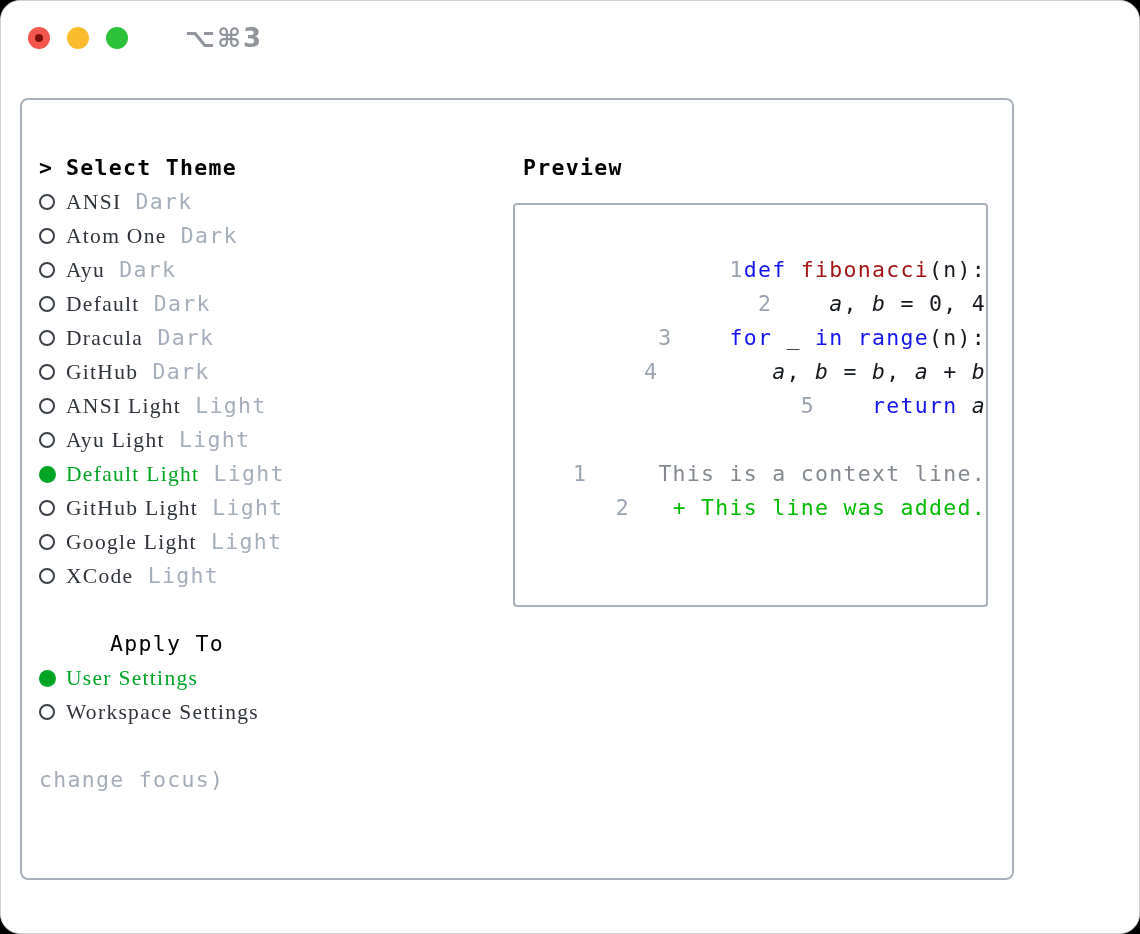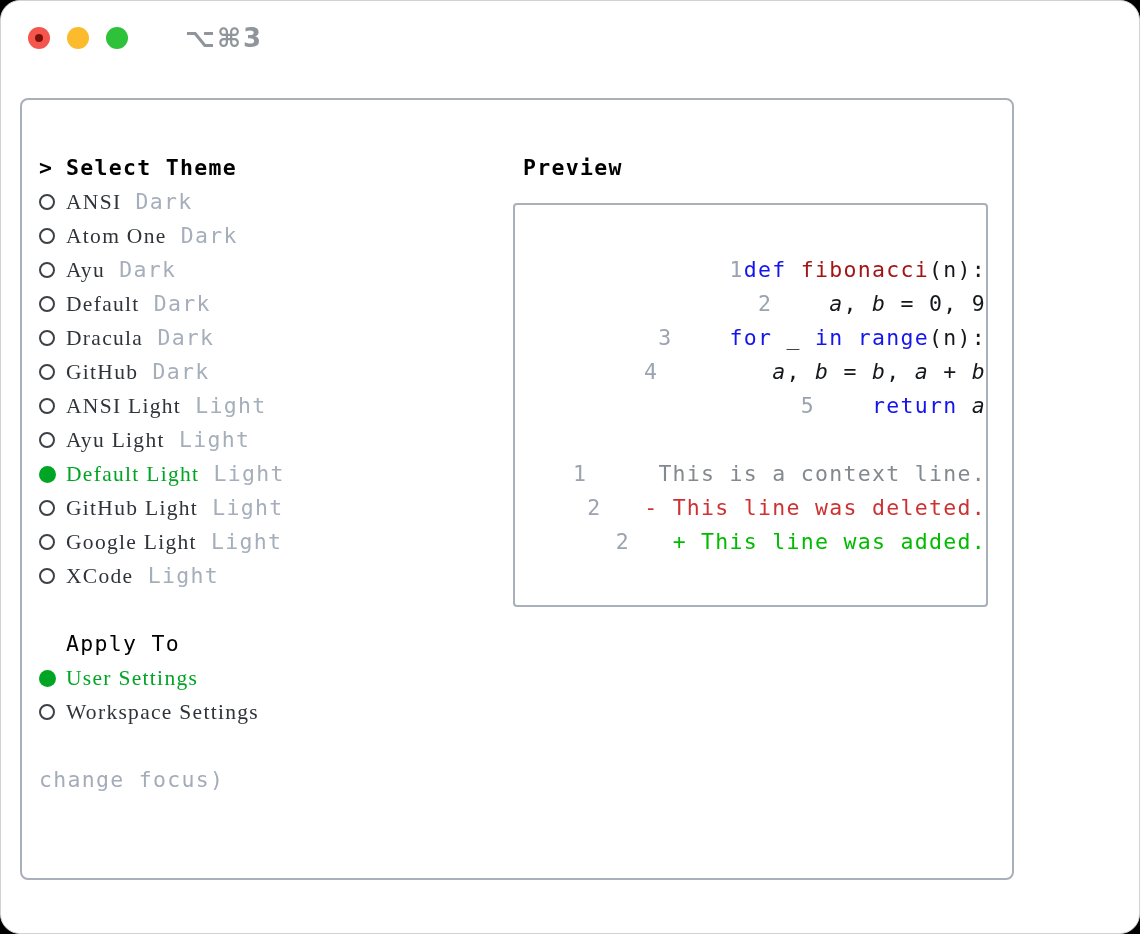--- a/index.html
+++ b/index.html
@@ -180,40 +180,39 @@
         <div class="row"><span class="marker-box"><span class="radio"></span></span><span class="item-name">GitHub</span><span class="item-variant"> Dark</span></div>
         <div class="row"><span class="marker-box"><span class="radio"></span></span><span class="item-name">ANSI Light</span><span class="item-variant"> Light</span></div>
         <div class="row"><span class="marker-box"><span class="radio"></span></span><span class="item-name">Ayu Light</span><span class="item-variant"> Light</span></div>
         <div class="row"><span class="marker-box"><span class="radio on"></span></span><span class="item-name selected">Default Light</span><span class="item-variant"> Light</span></div>
         <div class="row"><span class="marker-box"><span class="radio"></span></span><span class="item-name">GitHub Light</span><span class="item-variant"> Light</span></div>
         <div class="row"><span class="marker-box"><span class="radio"></span></span><span class="item-name">Google Light</span><span class="item-variant"> Light</span></div>
         <div class="row"><span class="marker-box"><span class="radio"></span></span><span class="item-name">XCode</span><span class="item-variant"> Light</span></div>
       </div>
 
     <div class="apply-list" id="apply-list">
-      <div class="row apply-hdr" style="padding-left:44px;">Apply To</div>
+      <div class="row apply-hdr" style="padding-left:64px;margin-left:24px;">Apply To</div>
 
     <div class="row"><span class="marker-box"><span class="radio on"></span></span><span class="item-name selected">User Settings</span></div>
         <div class="row"><span class="marker-box"><span class="radio"></span></span><span class="item-name">Workspace Settings</span></div>
       </div>
 
     <div class="help" id="help-block">
 
         <div class="row">change focus)</div>
       </div>
 
     <div class="preview-label">Preview</div>
 
     <div class="preview-box" id="preview-box">
 
     <div class="pline"><span class="lnum">1</span><span class="seg-kw">def</span><span> </span><span class="seg-fn">fibonacci</span><span>(n):</span></div>
-        <div class="pline"><span class="lnum">2</span><span>    </span><span class="seg-var">a</span><span>, </span><span class="seg-var">b</span><span> = 0, 9</span></div>
+        <div class="pline"><span class="lnum">2</span><span>    </span><span class="seg-var">a</span><span>, </span><span class="seg-var">b</span><span> = 0, 4</span></div>
         <div class="pline"><span class="lnum">3</span><span>    </span><span class="seg-kw">for</span><span> _ </span><span class="seg-kw">in</span><span> </span><span class="seg-kw">range</span><span>(n):</span></div>
         <div class="pline"><span class="lnum">4</span><span>        </span><span class="seg-var">a</span><span>, </span><span class="seg-var">b</span><span> = </span><span class="seg-var">b</span><span>, </span><span class="seg-var">a</span><span> + </span><span class="seg-var">b</span></div>
         <div class="pline"><span class="lnum">5</span><span>    </span><span class="seg-kw">return</span><span> </span><span class="seg-var">a</span></div>
         <div class="pline"><span class="lnum"></span></div>
         <div class="pline"><span class="lnum">1</span><span class="seg-ctx">     This is a context line.</span></div>
-        <div class="pline"><span class="lnum">2</span><span>   </span><span class="seg-del">- This line was deleted.</span></div>
         <div class="pline"><span class="lnum">2</span><span>   </span><span class="seg-add">+ This line was added.</span></div>
       </div>
 
   </div>
 </div>
 
 </body></html>

